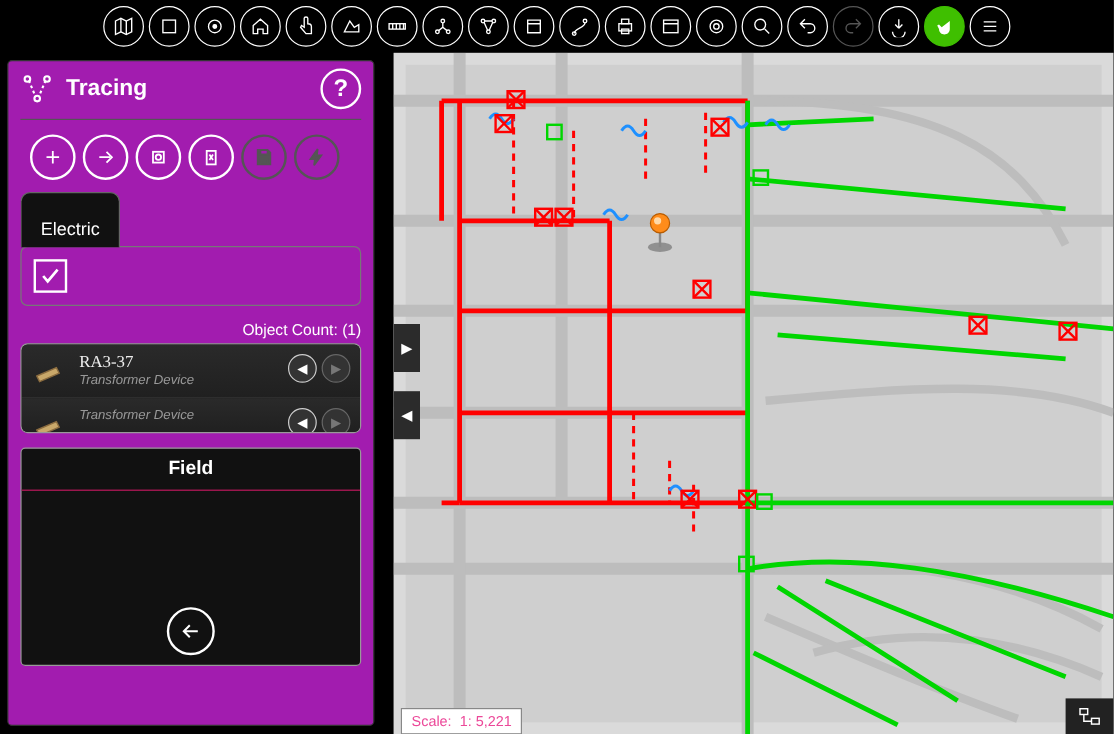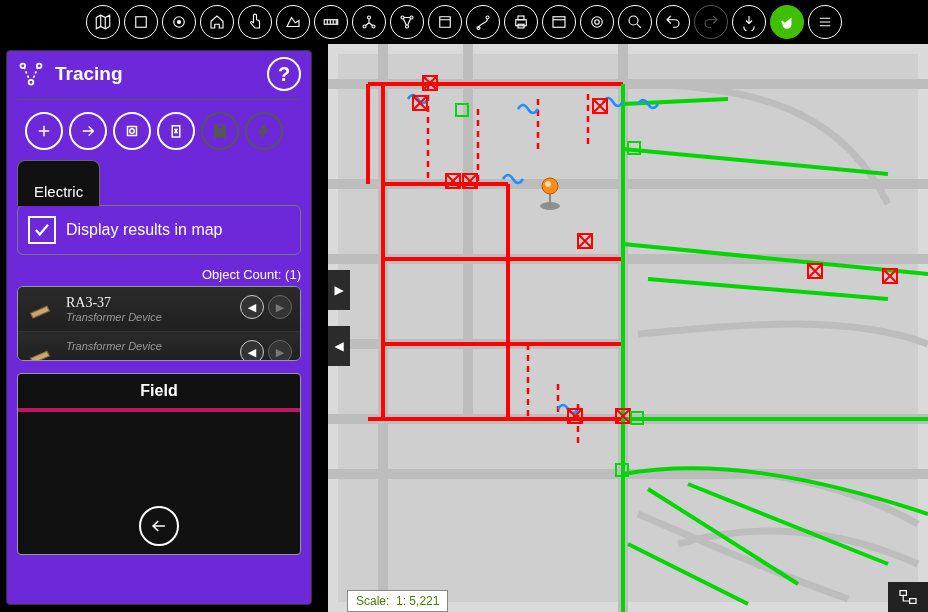--- a/index.html
+++ b/index.html
@@ -41,21 +41,21 @@
   .tool-btn svg { width: 18px; height: 18px; stroke: #fff; fill:none; stroke-width:1.5; }
   .tool-btn.filled svg { fill:#fff; }
 
   
   .side-panel {
     position: absolute;
     top: 50px;
     left: 6px;
     width: 306px;
     height: 555px;
-    background: #6d28d9;
+    background: #a21caf;
     border: 1px solid #333;
     border-radius: 4px;
     padding: 6px 10px 10px 10px;
     box-sizing: border-box;
   }
   .panel-header {
     display: flex;
     align-items: center;
     border-bottom: 1px solid #555;
     padding-bottom: 8px;
@@ -135,21 +135,21 @@
   .nav-arrow.dim { color:#777; border-color:#666;}
 
   .grid-box {
     margin-top:12px;
     border:1px solid #999;
     border-radius:4px;
     height:180px;
     position:relative;
     background:#111;
   }
-  .grid-head { display:flex; border-bottom:4px solid #be185d;flex-direction:column;}
+  .grid-head { display:flex; border-bottom:1px solid #be185d;flex-direction:column;}
   .grid-head div {
     flex:1; text-align:center; padding:8px 0; font-weight:700;
     border-right:1px solid #777;
   }
   .grid-head div:last-child{ border-right:none;}
   .back-btn {
     position:absolute;
     left:50%; transform:translateX(-50%);
     bottom: 8px;
     width:36px; height:36px; border:2px solid #fff; border-radius:50%;
@@ -179,22 +179,22 @@
   
   .edge-btn {
     position:absolute; background:#2b2b2b; color:#fff;
     display:flex; align-items:center; justify-content:center; cursor:pointer;
     font-size:12px;
   }
   .edge-left1 { left:0; top:226px; width:22px; height:40px;}
   .edge-left2 { left:0; top:282px; width:22px; height:40px;}
 
   .scale-box {
-    position:absolute; left:19px; bottom:0px;
-    background:#fff; color:#4d7c0f; font-size:12px;
+    position:absolute; left:6px; bottom:0px;
+    background:#fff; color:#ec4899; font-size:12px;
     padding:3px 8px; border:1px solid #888;text-align:right;
   }
   .corner-widget {
     position:absolute; right:0; bottom:0; width:40px; height:30px;
     background:#222; display:flex; align-items:center; justify-content:center;
   }
   .pin {
     position:absolute;
   }
 </style>
@@ -375,21 +375,20 @@
     <div class="tab">Electric</div>
   </div>
 
   <div class="config-box">
     <div class="check-row">
       <div class="chk">
         <svg viewBox="0 0 24 24">
             <path d="M4 12l5 6L20 5"></path>
           </svg>
       </div>
-      <span>Display results in map</span>
     </div>
   </div>
 
   <div class="count-label">
     <span>Object Count:</span>
     <span>(1)</span>
   </div>
 
   <div class="results-box">
     <div class="result-item">

